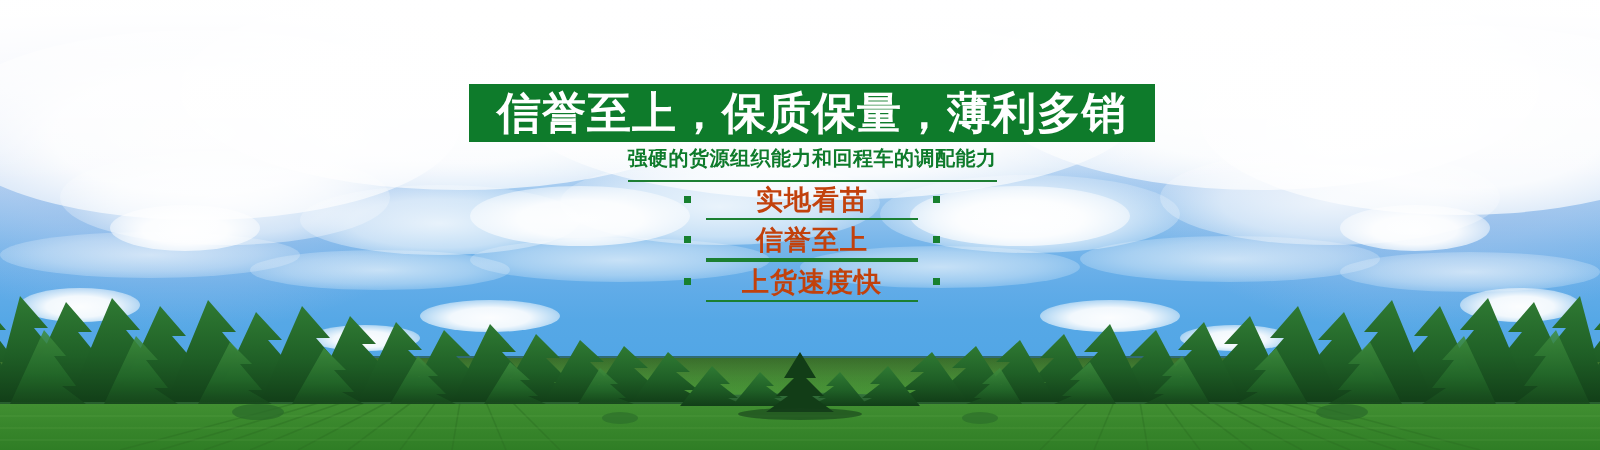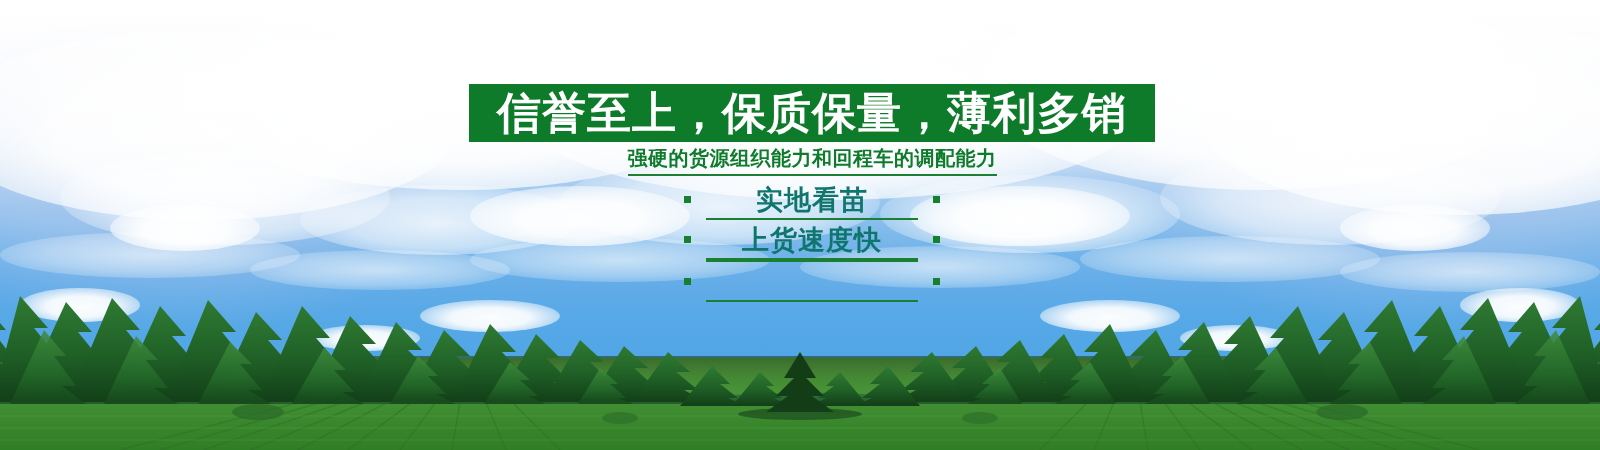--- a/index.html
+++ b/index.html
@@ -168,21 +168,21 @@
     text-align: center;
   }
   .subtitle {
     display: inline-block;
     color: #0e7b2b;
     font-size: 20px;
     font-weight: bold;
     letter-spacing: 0.5px;
     line-height: 1.15;
     border-bottom: 2px solid #1d7f33;
-    padding-bottom: 4px;
+    padding-bottom: 10px;
     font-family: "DejaVu Sans", "Liberation Sans", sans-serif;
   }
 
   .feature-list {
     position: absolute;
     left: 0;
     top: 180px;
     width: 1600px;
   }
   .feature-row {
@@ -198,21 +198,21 @@
     position: absolute;
     top: 50%;
     width: 7px;
     height: 7px;
     margin-top: -3px;
     background: #17802f;
   }
   .feature-row .dot.left  { left: 2px; }
   .feature-row .dot.right { right: 2px; }
   .feature-label {
-    color: #0f766e;
+    color: #c2410c;
     font-size: 27px;
     font-weight: bold;
     line-height: 1;
     letter-spacing: 1px;
     white-space: nowrap;
     font-family: "DejaVu Sans", "Liberation Sans", sans-serif;
   }
   .feature-sep {
     width: 212px;
     height: 2px;
@@ -409,30 +409,31 @@
 
       <div class="feature-row">
         <span class="dot left"></span>
         <span class="feature-label">实地看苗</span>
         <span class="dot right"></span>
       </div>
       <div class="feature-sep"></div>
 
       <div class="feature-row">
         <span class="dot left"></span>
+        <span class="feature-label">信誉至上</span>
+        <span class="dot right"></span>
+      </div>
+      <div class="feature-sep"></div>
+
+      <div class="feature-sep"></div>
+
+      <div class="feature-row">
+        <span class="dot left"></span>
         <span class="feature-label">上货速度快</span>
         <span class="dot right"></span>
       </div>
       <div class="feature-sep"></div>
 
-      <div class="feature-sep"></div>
-
-      <div class="feature-row">
-        <span class="dot left"></span>
-        <span class="dot right"></span>
-      </div>
-      <div class="feature-sep"></div>
-
 
     </div>
   </div>
 
 </div>
 
 </body></html>

